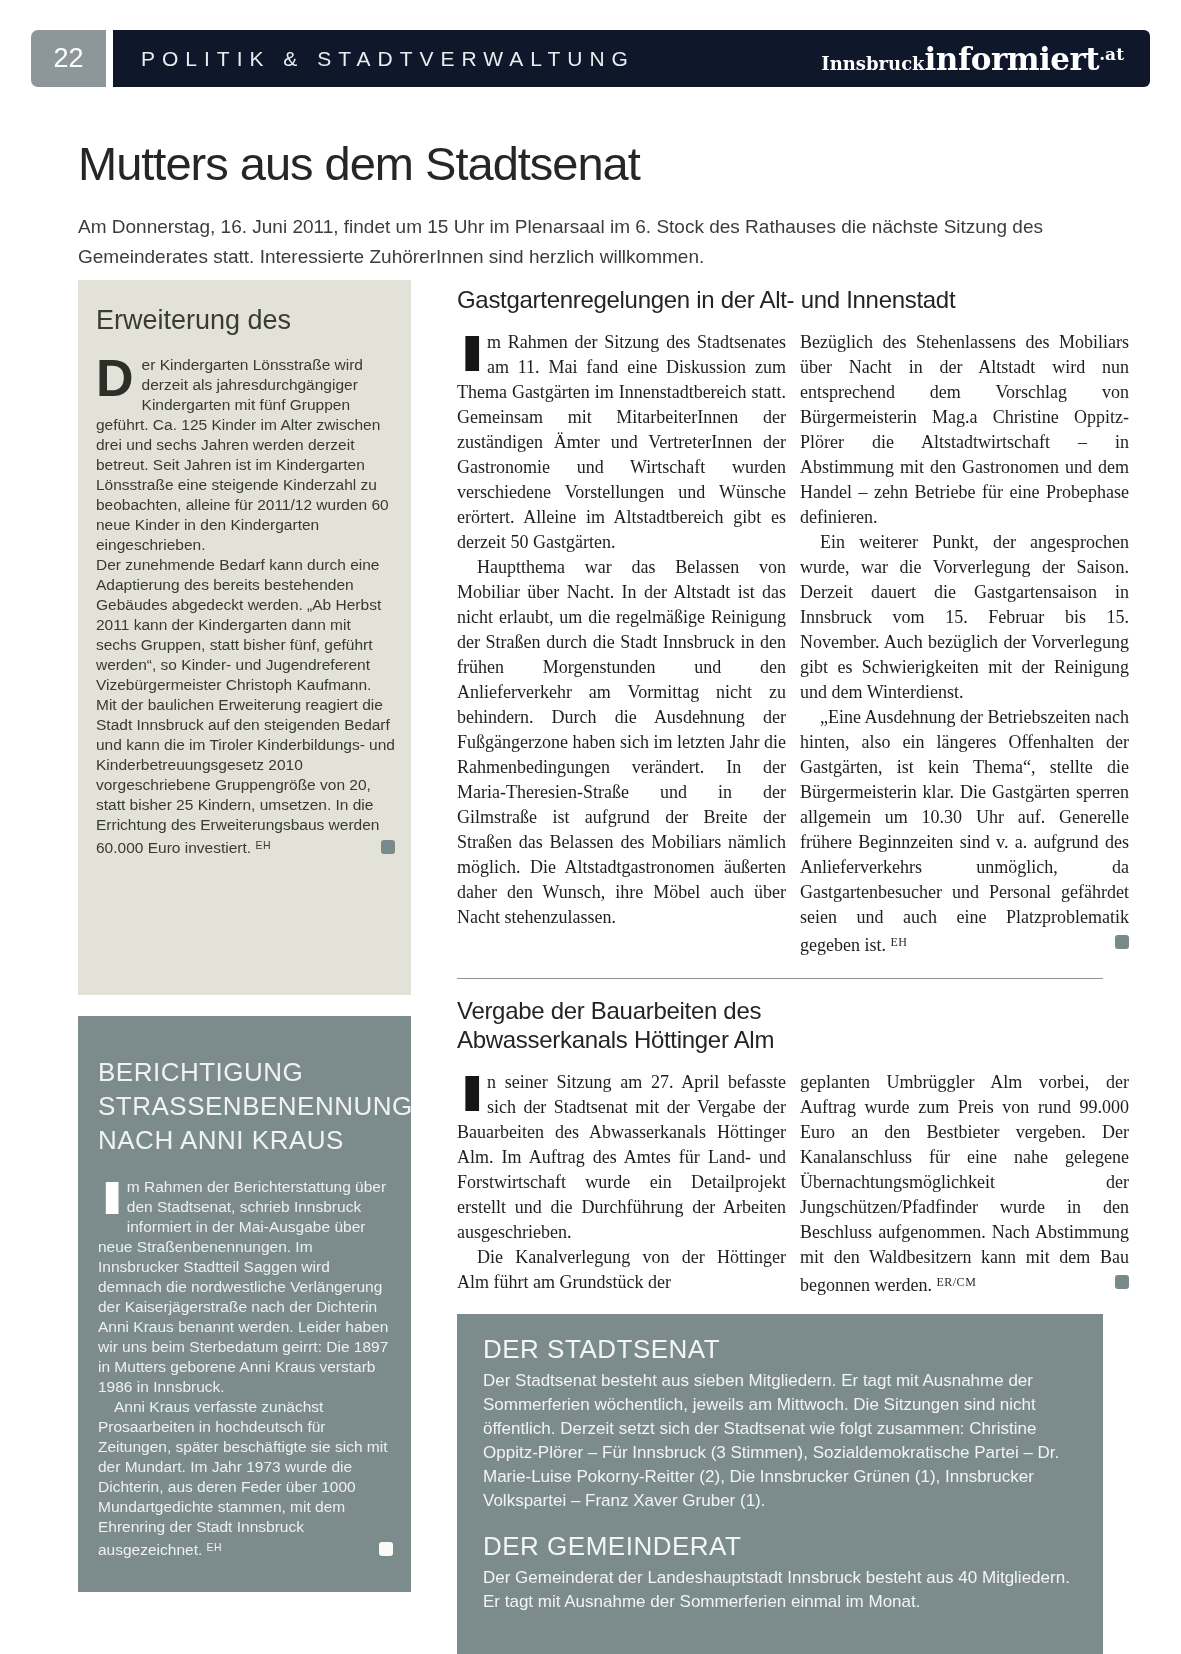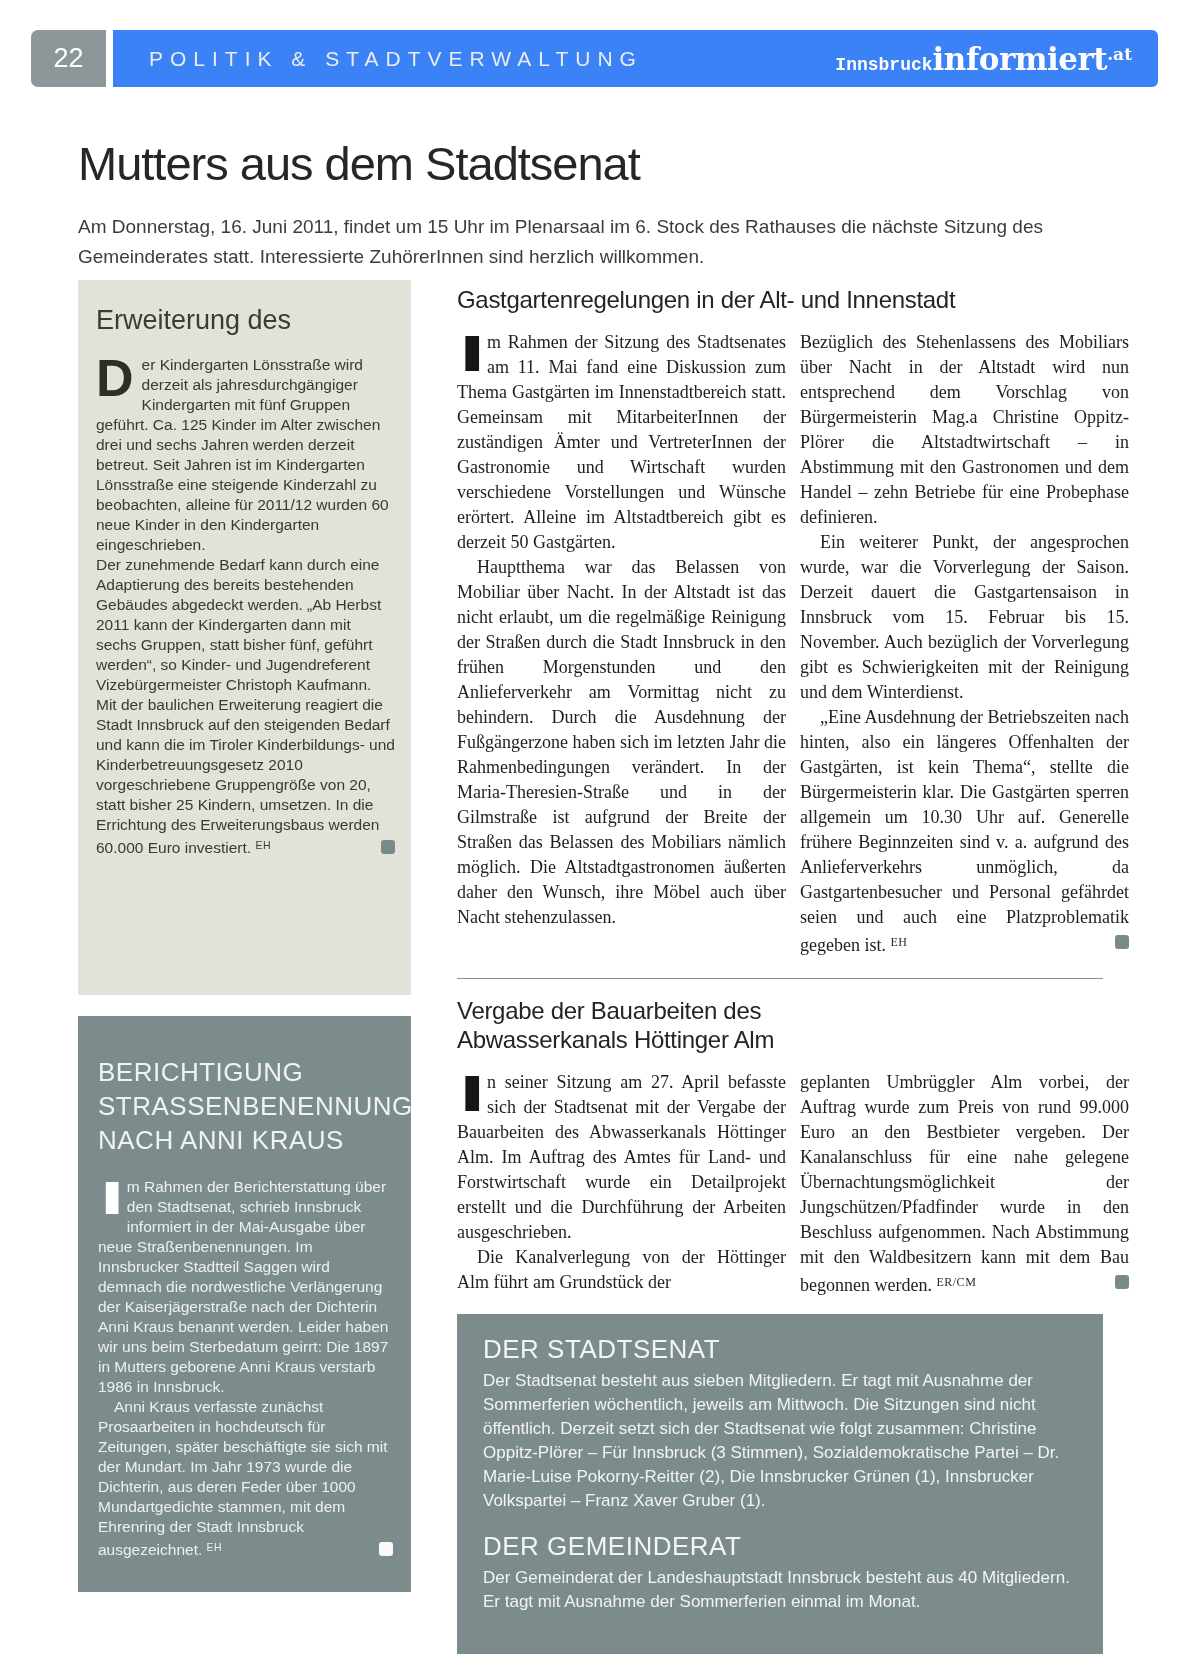--- a/index.html
+++ b/index.html
@@ -3,35 +3,35 @@
 <meta charset="utf-8">
 <style>
   html,body { margin:0; padding:0; background:#ffffff; }
   .page {
     position:relative; width:1181px; height:1654px; background:#ffffff;
     font-family:"Liberation Sans", sans-serif; overflow:hidden;
     color:#222;
   }
 
   
-  .topbar { position:absolute; top:30px; left:31px; right:23px; height:57px; display:flex; }
+  .topbar { position:absolute; top:30px; left:31px; right:31px; height:57px; display:flex; }
   .page-tab {
     width:75px; background:#8d9799; color:#fdfdfd; border-radius:7px 0 0 7px;
     display:flex; align-items:center; justify-content:center;
     font-size:27px; letter-spacing:0;
   }
   .bar-gap { width:7px; background:#ffffff; }
   .section-bar {
-    flex:1; background:#3b82f6; border-radius:0 6px 6px 0;
+    flex:1; background:#0f172a; border-radius:0 6px 6px 0;
     display:flex; align-items:center; justify-content:space-between;
-    padding:0 26px 0 36px; box-sizing:border-box;
+    padding:0 26px 0 28px; box-sizing:border-box;
   }
   .section-title { color:#e9edef; font-size:21px; letter-spacing:7px; font-weight:400; }
   .brand { color:#ffffff; font-family:"DejaVu Serif","Liberation Serif",serif; font-weight:700; white-space:nowrap; }
-  .brand .b-small { font-size:18px;font-family:Liberation Mono, monospace; }
+  .brand .b-small { font-size:18px; }
   .brand .b-big   { font-size:31px; letter-spacing:-0.5px; }
   .brand .b-at    { font-size:17px; vertical-align:10px; }
 
   
   .main-title {
     position:absolute; top:136px; left:78px; margin:0;
     font-size:47px; font-weight:400; letter-spacing:-1px; color:#262626;
   }
   .intro {
     position:absolute; top:212px; left:78px; width:995px; margin:0;

